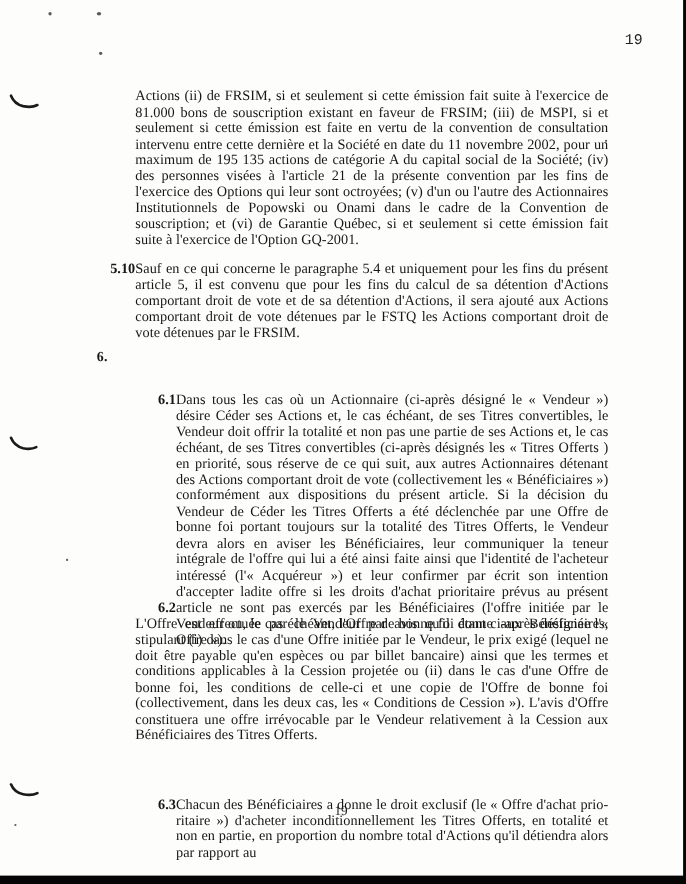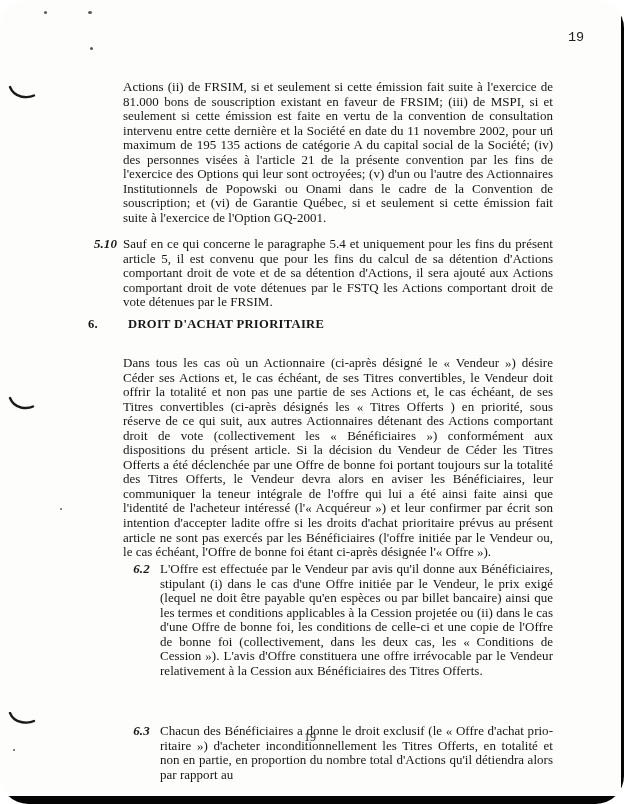--- a/index.html
+++ b/index.html
@@ -7,57 +7,55 @@
     width:624px;height:804px;
     background:#ffffff;
     font-family:"Liberation Serif", serif;
   }
   .page{
     position:relative;
     width:624px;height:804px;
     background:#fdfdfc;
     overflow:hidden;
     color:#161616;
-    border-radius:28px;
   }
   
   .block{
     position:absolute;
     font-size:13px;
     line-height:14.55px;
     letter-spacing:0.02px;
   }
   .block .text{ text-align:justify; }
   .clause{ display:flex; }
   .clause .num{
     flex:none;
     font-weight:bold;
-    text-align:center;
-    font-style:italic;
+    text-align:right;
   }
   .b{ font-weight:normal; }
 
   .p1{ left:123px; top:80px; width:430px; }
 
   .c510{ left:88px;  top:237px; width:465px; }
   .c510 .num{ width:35px; }
 
   .heading{
     left:88px; top:317px; width:465px;
     display:flex;
     font-weight:bold;
     font-size:12.6px;
     letter-spacing:0.3px;
   }
   .heading .num{ flex:none; width:40px; }
 
   .sub{ width:430px; left:123px; }
   .sub .num{ width:37px; }
   .c61{ top:356px; }
-  .c62{ top:562px; }
+  .c62{ top:545px;flex-direction:column; }
   .c63{ top:724px; }
 
   
   .pagenum-top{
     position:absolute; left:568px; top:30px;
     font-family:"Liberation Mono", monospace;
     font-size:13.5px; color:#222;
   }
   .pagenum-bottom{
     position:absolute; left:0; top:730px; width:620px;
@@ -93,24 +91,24 @@
     <div class="text"><span>Actions (ii) de FRSIM, si et seulement si cette émission fait suite à l'exercice de 81.000 bons de souscription existant en faveur de FRSIM; (iii) de MSPI, si et seulement si cette émission est faite en vertu de la convention de consultation intervenu entre cette dernière et la Société en date du 11 novembre 2002, pour un maximum de 195 135 actions de catégorie A du capital social de la Société; (iv) des personnes visées à l'article 21 de la présente convention par les fins de l'exercice des Options qui leur sont octroyées; (v) d'un ou l'autre des Actionnaires Institutionnels de Popowski ou Onami dans le cadre de la Convention de souscription; et (vi) de Garantie Québec, si et seulement si cette émission fait suite à l'exercice de l'Option GQ-2001.</span></div>
   </div>
 
   <div class="block clause c510">
     <div class="num">5.10</div>
     <div class="text"><span>Sauf en ce qui concerne le paragraphe 5.4 et uniquement pour les fins du présent article 5, il est convenu que pour les fins du calcul de sa détention d'Actions comportant droit de vote et de sa détention d'Actions, il sera ajouté aux Actions comportant droit de vote détenues par le FSTQ les Actions comportant droit de vote détenues par le FRSIM.</span></div>
   </div>
 
   <div class="block heading">
     <div class="num">6.</div>
-    <div class="title">DROIT D'ACHAT PRIORITAIRE</div>
   </div>
 
   <div class="block clause sub c61">
+    <div class="num">6.1</div>
     <div class="text"><span>Dans tous les cas où un Actionnaire (ci-après désigné le « </span><span class="b">Vendeur</span><span> ») désire Céder ses Actions et, le cas échéant, de ses Titres convertibles, le Vendeur doit offrir la totalité et non pas une partie de ses Actions et, le cas échéant, de ses Titres convertibles (ci-après désignés les « </span><span class="b">Titres Offerts</span><span> ) en priorité, sous réserve de ce qui suit, aux autres Actionnaires détenant des Actions comportant droit de vote (collectivement les « </span><span class="b">Bénéficiaires</span><span> ») conformément aux dispositions du présent article. Si la décision du Vendeur de Céder les Titres Offerts a été déclenchée par une Offre de bonne foi portant toujours sur la totalité des Titres Offerts, le Vendeur devra alors en aviser les Bénéficiaires, leur communiquer la teneur intégrale de l'offre qui lui a été ainsi faite ainsi que l'identité de l'acheteur intéressé (l'« </span><span class="b">Acquéreur</span><span> ») et leur confirmer par écrit son intention d'accepter ladite offre si les droits d'achat prioritaire prévus au présent article ne sont pas exercés par les Bénéficiaires (l'offre initiée par le Vendeur ou, le cas échéant, l'Offre de bonne foi étant ci-après désignée l'« </span><span class="b">Offre</span><span> »).</span></div>
   </div>
 
   <div class="block clause sub c62">
     <div class="num">6.2</div>
     <div class="text"><span>L'Offre est effectuée par le Vendeur par avis qu'il donne aux Bénéficiaires, stipulant (i) dans le cas d'une Offre initiée par le Vendeur, le prix exigé (lequel ne doit être payable qu'en espèces ou par billet bancaire) ainsi que les termes et conditions applicables à la Cession projetée ou (ii) dans le cas d'une Offre de bonne foi, les conditions de celle-ci et une copie de l'Offre de bonne foi (collectivement, dans les deux cas, les « </span><span class="b">Conditions de Cession</span><span> »). L'avis d'Offre constituera une offre irrévocable par le Vendeur relativement à la Cession aux Bénéficiaires des Titres Offerts.</span></div>
   </div>
 
   <div class="block clause sub c63">
     <div class="num">6.3</div>

